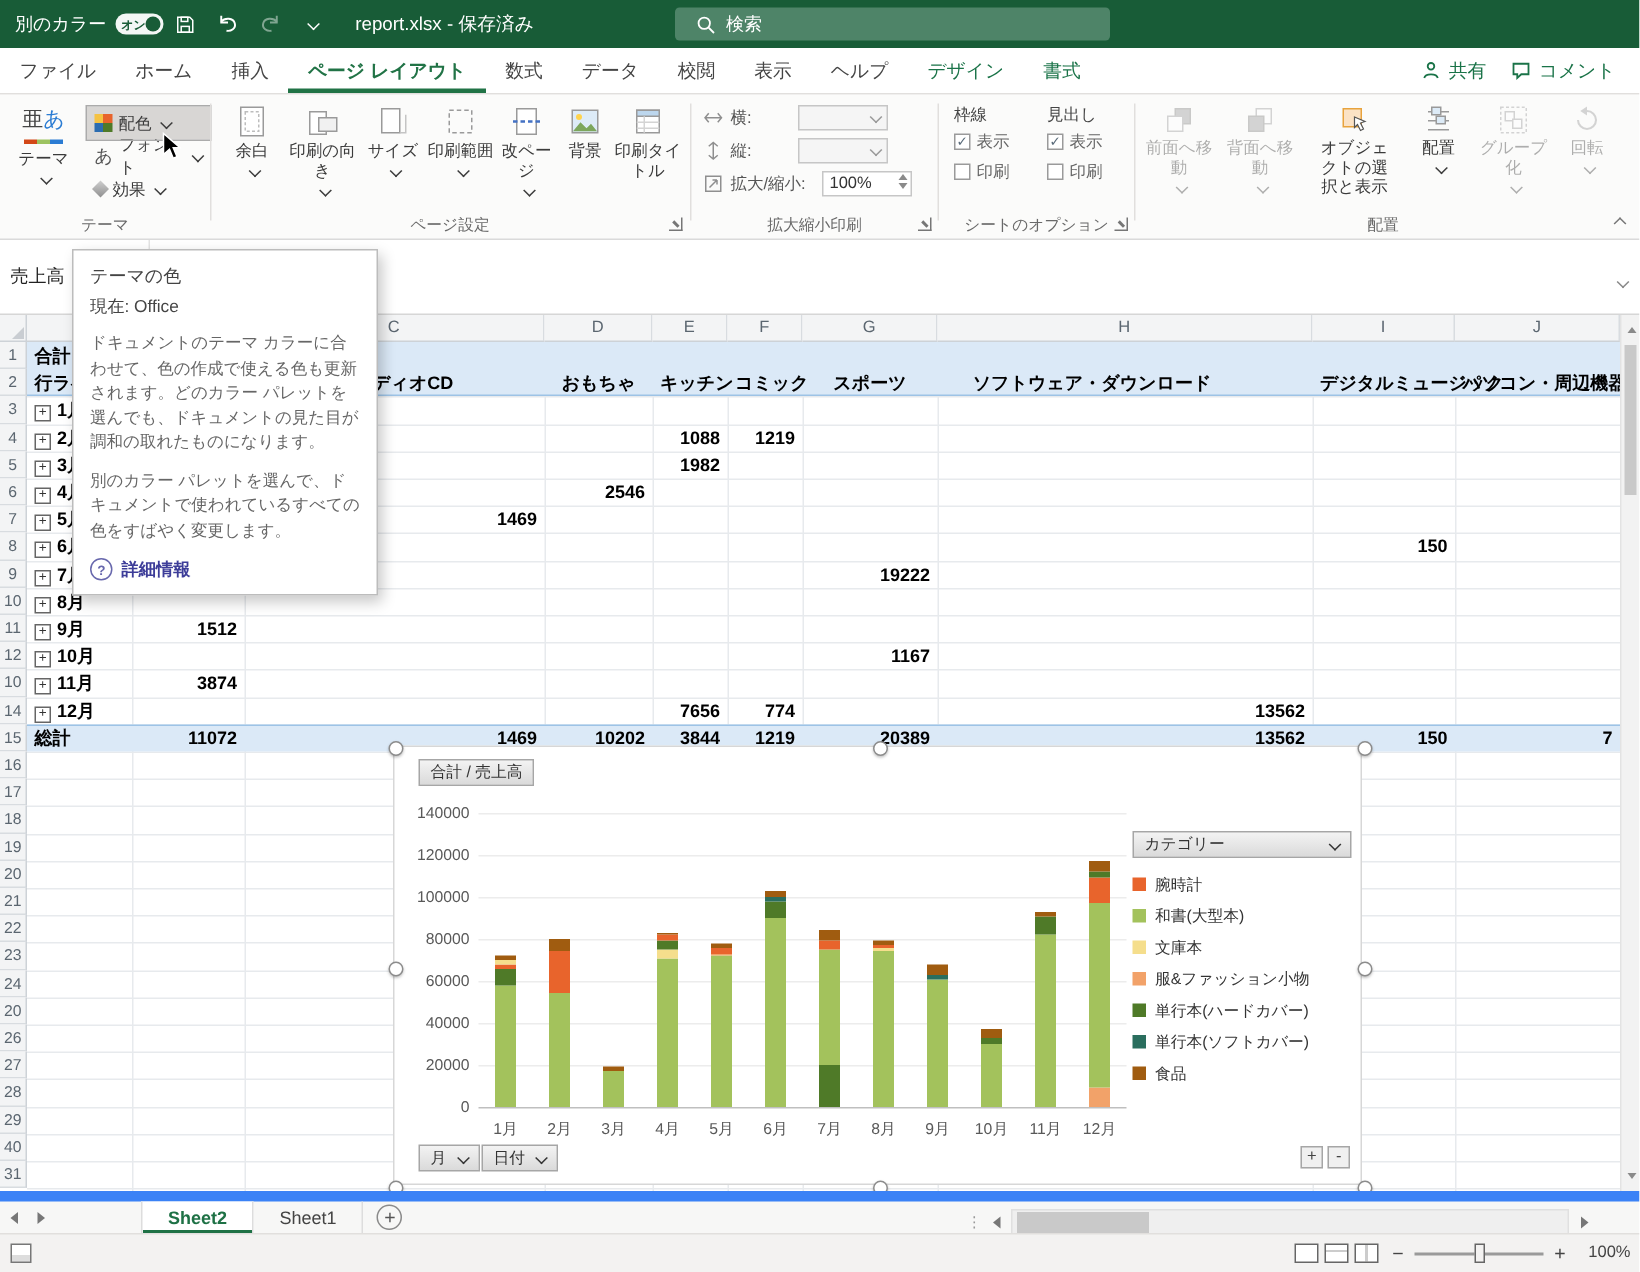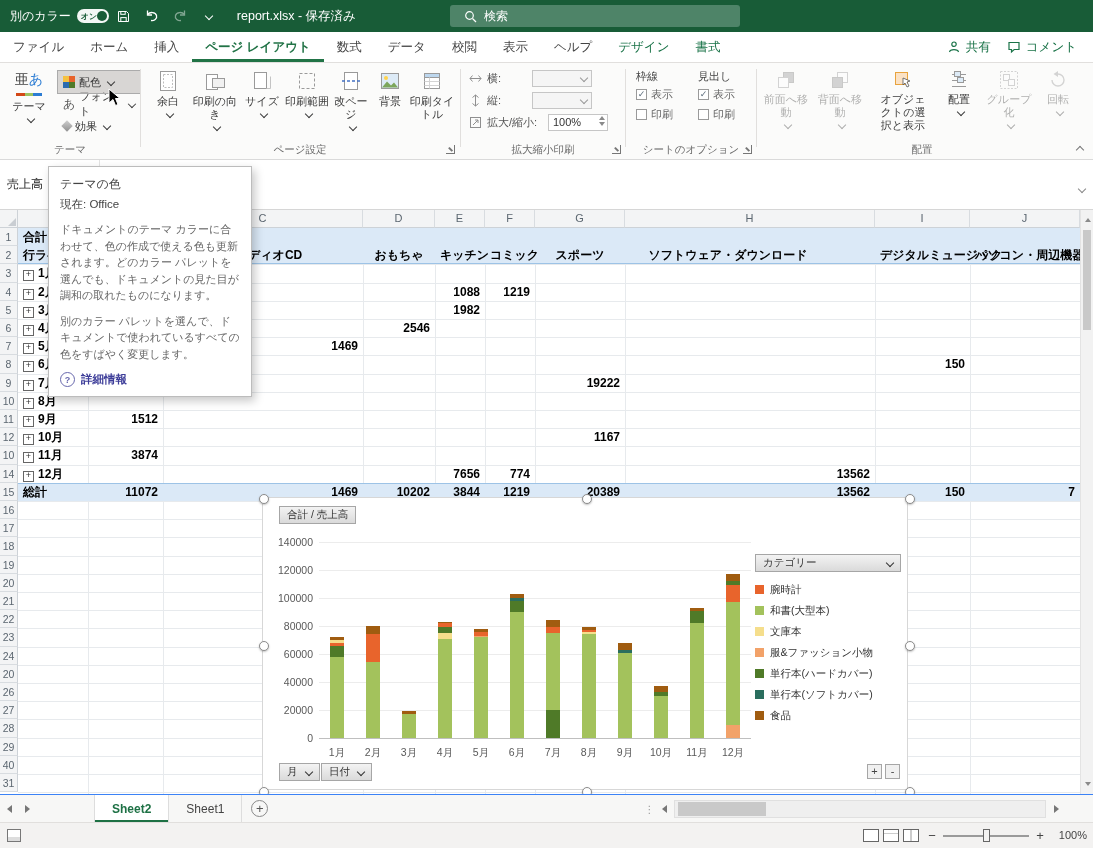--- a/index.html
+++ b/index.html
@@ -141,21 +141,21 @@
   padding:0 7px;box-sizing:border-box;}
 #legend-items{margin-top:7px;}
 .litem{display:flex;align-items:center;gap:6px;height:21px;font-size:10.5px;color:#333;white-space:nowrap;}
 .lsw{width:9px;height:9px;display:inline-block;flex:0 0 auto;}
 .handle{position:absolute;width:8px;height:8px;border-radius:50%;background:#fff;border:1px solid #8C8C8C;
   z-index:12;box-shadow:0 1px 2px rgba(0,0,0,.25);}
 .pmbtn{position:absolute;width:15px;height:15px;border:1px solid #A6A6A6;background:#F0F0F0;font-size:11px;
   line-height:13px;text-align:center;color:#444;box-sizing:border-box;}
 
 
-#sheetbar{position:absolute;left:0;top:794px;width:100%;height:28px;background:#F7F7F6;border-top:1px solid #3b82f6;
+#sheetbar{position:absolute;left:0;top:794px;width:100%;height:28px;background:#F7F7F6;border-top:7px solid #3b82f6;
   display:flex;align-items:stretch;font-size:12px;color:#444;box-sizing:border-box;z-index:30;}
 .snav{width:18px;display:flex;align-items:center;justify-content:center;}
 .stab{padding:0 17px;display:flex;align-items:center;border-right:1px solid #DDDDDD;}
 .stab.first{margin-left:58px;border-left:1px solid #DDDDDD;}
 .stab.active{background:#fff;color:#1E7145;font-weight:700;box-shadow:inset 0 -2px 0 #1E7145;}
 .addsheet{width:17px;height:17px;border:1px solid #8a8a8a;border-radius:50%;display:flex;align-items:center;
   justify-content:center;margin:auto 9px;font-size:13px;color:#555;box-sizing:border-box;}
 .sb-abs{position:absolute;top:0;height:28px;display:flex;align-items:center;justify-content:center;}
 #hthumb{position:absolute;left:678px;top:7px;width:88px;height:14px;background:#C9C9C9;}
 #htrack{position:absolute;left:674px;top:5px;width:372px;height:18px;background:#EFEFEF;border:1px solid #E0E0E0;box-sizing:border-box;}

